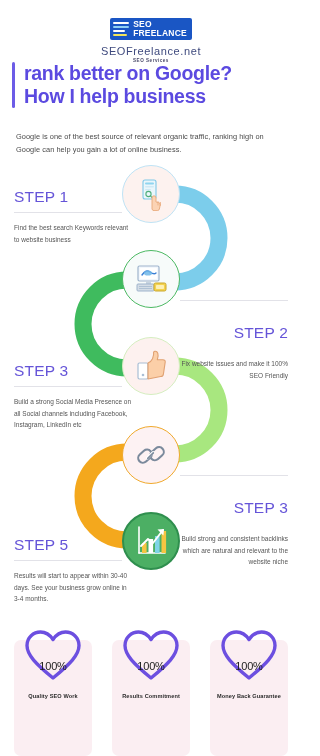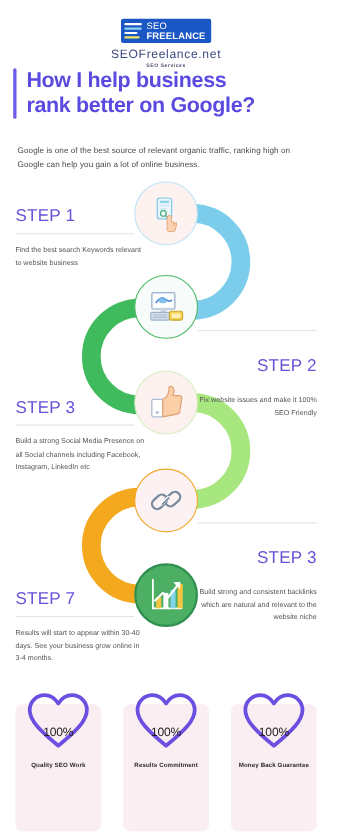--- a/index.html
+++ b/index.html
@@ -19,21 +19,21 @@
     background:#1a56c4;border-radius:2px;
     padding:2px 5px 2px 3px;
   }
   .logo-bars{display:flex;flex-direction:column;gap:1.5px;margin-right:4px;}
   .logo-bars i{display:block;height:2.5px;border-radius:1px;}
   .logo-bars i:nth-child(1){width:16px;background:#ffffff;}
   .logo-bars i:nth-child(2){width:16px;background:#8fd0f5;}
   .logo-bars i:nth-child(3){width:12px;background:#ffffff;}
   .logo-bars i:nth-child(4){width:14px;background:#f2e55c;}
   .logo-text{display:flex;flex-direction:column;line-height:1;text-align:left;}
-  .logo-text .l1{color:#fff;font-weight:normal;font-size:8.5px;letter-spacing:.3px;}
+  .logo-text .l1{color:#fff;font-weight:bold;font-size:8.5px;letter-spacing:.3px;}
   .logo-text .l2{color:#fff;font-weight:bold;font-size:8.5px;letter-spacing:.2px;margin-top:1px;}
   .logo-domain{
     margin-top:5px;font-size:11px;letter-spacing:.6px;
     color:#3f4a7e;font-weight:500;
   }
   .logo-sub{
     margin-top:1px;font-size:4.6px;letter-spacing:.5px;
     color:#4a4a6a;font-weight:bold;
   }
 
@@ -114,22 +114,22 @@
         <span class="l2">FREELANCE</span>
       </span>
     </div>
     <div class="logo-domain">SEOFreelance.net</div>
     <div class="logo-sub">SEO Services</div>
   </div>
 
   <div class="title-block">
     <div class="title-bar"></div>
     <div class="title-text">
+      <div>rank better on Google?</div>
       <div>How I help business</div>
-      <div>rank better on Google?</div>
     </div>
   </div>
 
   <div class="intro">Google is one of the best source of relevant organic traffic, ranking high on Google can help you gain a lot of online business.</div>
 
   <div class="flow">
 
     <svg width="302" height="468" viewBox="0 0 302 468">
 
       <path d="M 151 34 L 175 34 A 44 44 0 0 1 175 122 L 151 122" fill="none" stroke="#7ccdeb" stroke-width="17" stroke-linecap="round"></path>
@@ -214,21 +214,21 @@
 
     <div class="step-label right" style="left:168px;top:116px;width:120px;">STEP 2</div>
     <div class="step-body right" style="left:168px;top:150px;width:120px;">Fix website issues and make it 100% SEO Friendly</div>
 
     <div class="step-label" style="left:14px;top:202px;">STEP 3</div>
     <div class="step-body" style="left:14px;top:236px;width:118px;">Build a strong Social Media Presence on all Social channels including Facebook, Instagram, LinkedIn etc</div>
 
     <div class="step-label right" style="left:168px;top:291px;width:120px;">STEP 3</div>
     <div class="step-body right" style="left:168px;top:325px;width:120px;">Build strong and consistent backlinks which are natural and relevant to the website niche</div>
 
-    <div class="step-label" style="left:14px;top:376px;">STEP 7</div>
+    <div class="step-label" style="left:14px;top:376px;">STEP 5</div>
     <div class="step-body" style="left:14px;top:410px;width:120px;">Results will start to appear within 30-40 days. See your business grow online in 3-4 months.</div>
 
   </div>
 
   <div class="badges">
 
     <div class="badge b1">
       <div class="heart-wrap">
         <svg width="58" height="54" viewBox="0 0 58 54">
           <path d="M29 50 C 12 36 3 27 3 17.5 C 3 9.5 9.5 4 16.5 4 C 21.5 4 26 7 29 11.5 C 32 7 36.5 4 41.5 4 C 48.5 4 55 9.5 55 17.5 C 55 27 46 36 29 50 Z" fill="none" stroke="#6c4fe0" stroke-width="3.4" stroke-linejoin="round"></path>

